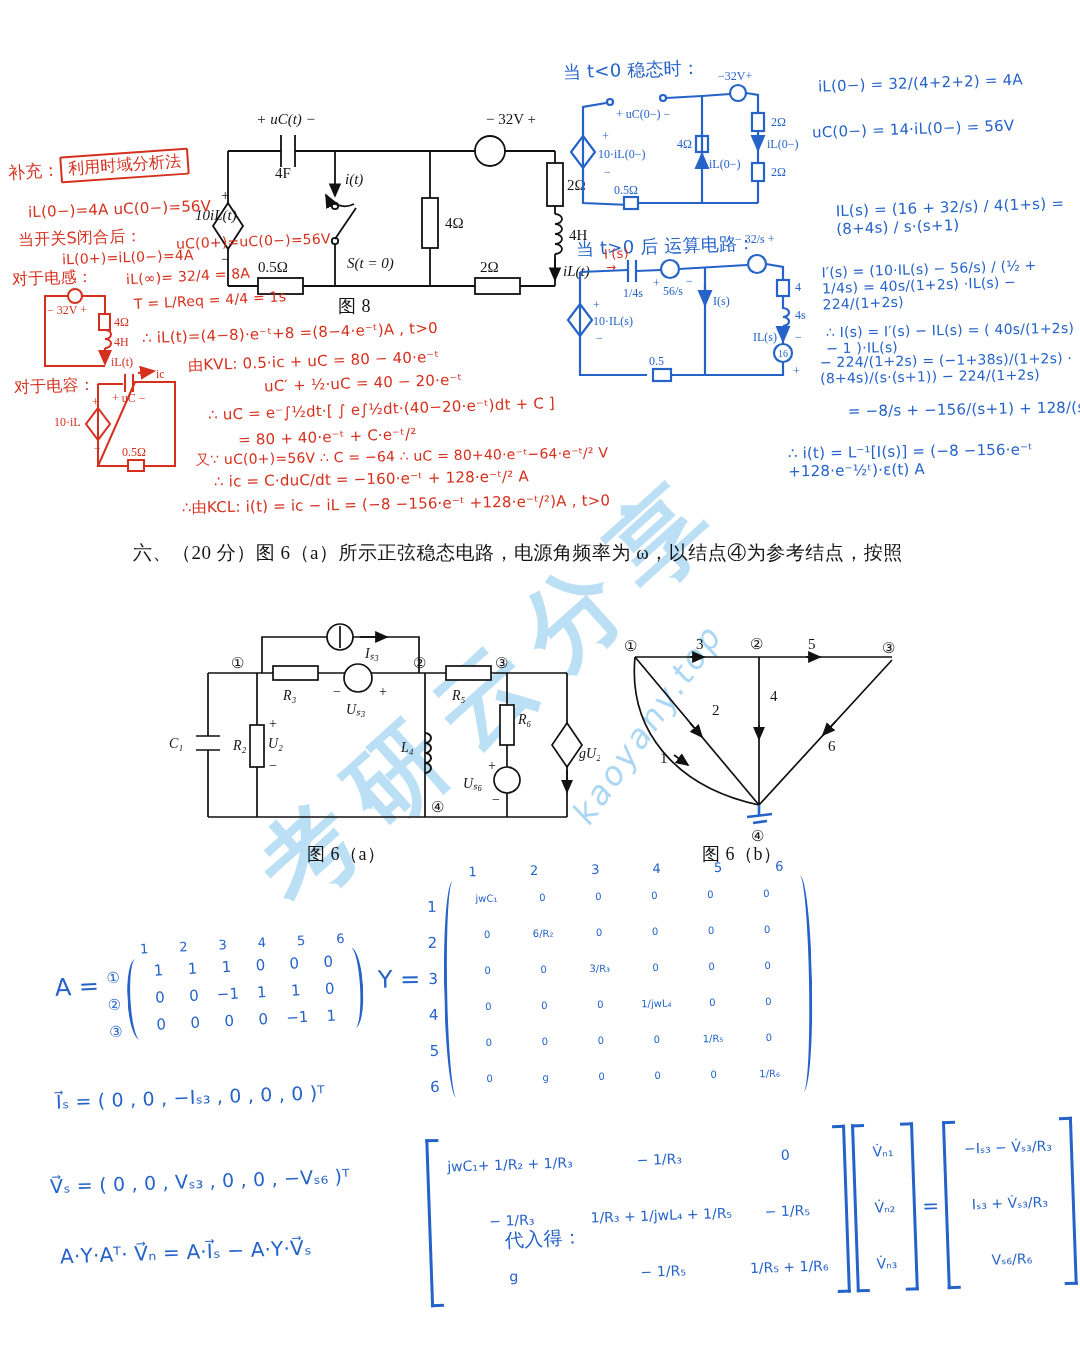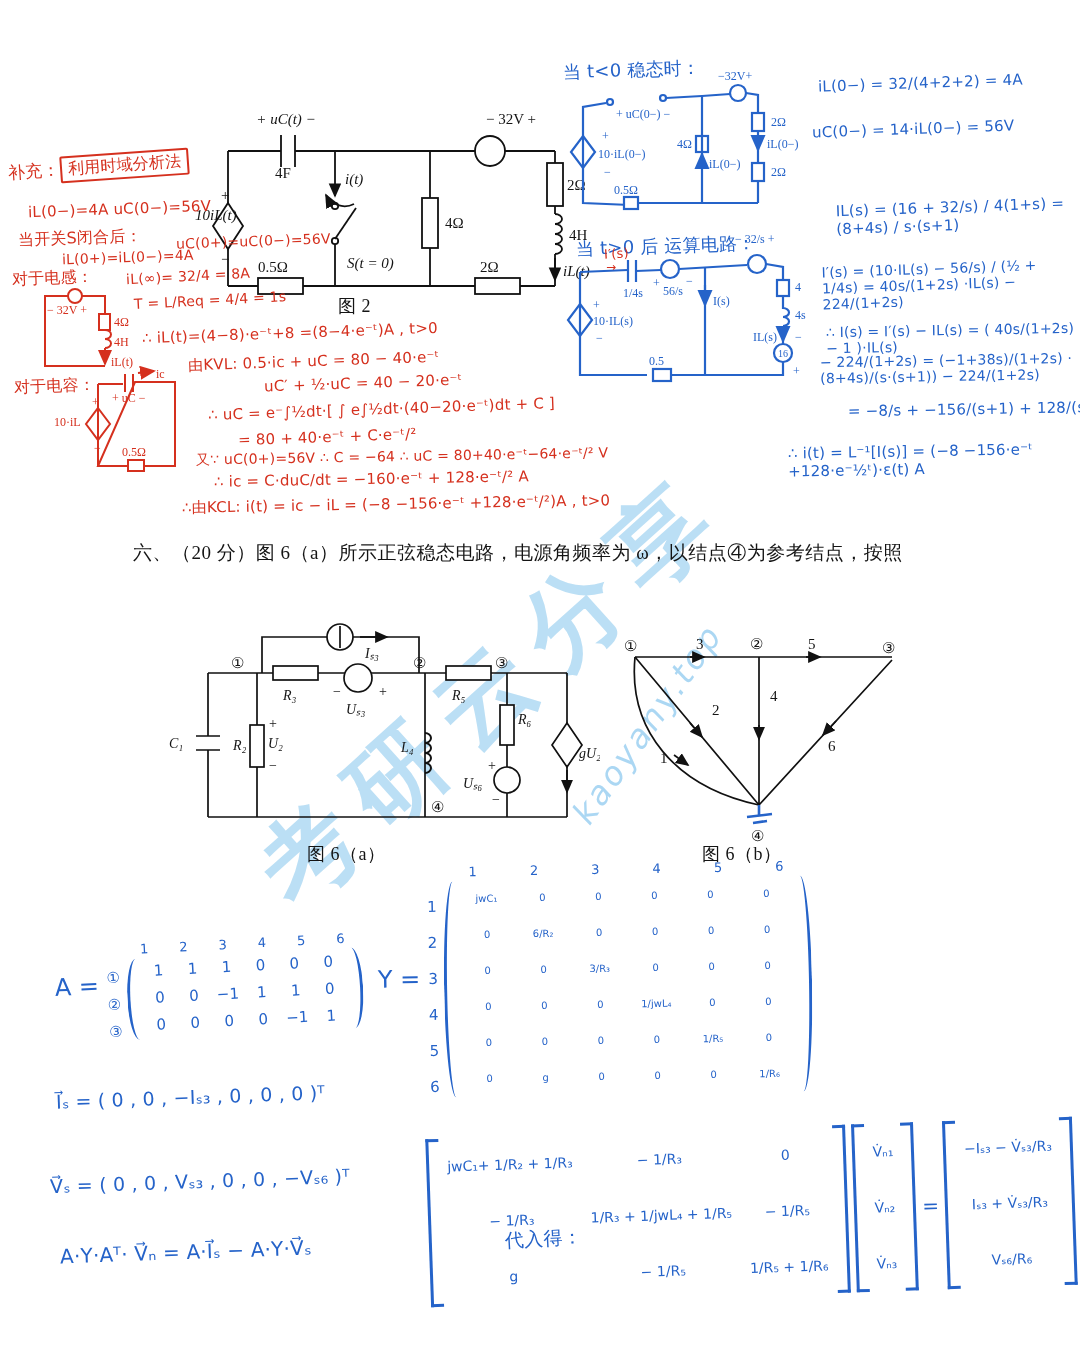--- a/index.html
+++ b/index.html
@@ -105,21 +105,21 @@
       <text x="250" y="120" font-style="normal">4Ω</text>
       <text x="374" y="132" font-style="normal">4H</text>
       <text x="368" y="168">iL(t)</text>
       <text x="285" y="164" font-style="normal">2Ω</text>
       <text x="63" y="164" font-style="normal">0.5Ω</text>
       <text x="0" y="112">10iL(t)</text>
       <text x="26" y="92" font-style="normal">+</text>
       <text x="26" y="156" font-style="normal">−</text>
     </g>
   </svg>
-  <div class="abs print" style="left:338px;top:294px;font-size:18px;">图 2</div>
+  <div class="abs print" style="left:338px;top:294px;font-size:18px;">图 8</div>
 
   <div class="abs hw red" style="left:8px;top:160px;font-size:17px;transform:rotate(-4deg);">补充：</div>
   <div class="abs hw red boxed" style="left:60px;top:152px;font-size:16px;transform:rotate(-4deg);">利用时域分析法</div>
   <div class="abs hw red" style="left:28px;top:200px;font-size:15px;transform:rotate(-2deg);">iL(0−)=4A    uC(0−)=56V</div>
   <div class="abs hw red" style="left:18px;top:228px;font-size:16px;transform:rotate(-2deg);">当开关S闭合后：</div>
   <div class="abs hw red" style="left:62px;top:249px;font-size:14px;transform:rotate(-2deg);">iL(0+)=iL(0−)=4A</div>
   <div class="abs hw red" style="left:176px;top:233px;font-size:14px;transform:rotate(-2deg);">uC(0+)=uC(0−)=56V</div>
   <div class="abs hw red" style="left:12px;top:268px;font-size:16px;transform:rotate(-2deg);">对于电感：</div>
   <div class="abs hw red" style="left:126px;top:268px;font-size:14px;transform:rotate(-3deg);">iL(∞)= 32/4 = 8A</div>
   <div class="abs hw red" style="left:134px;top:292px;font-size:14px;transform:rotate(-3deg);">T = L/Req = 4/4 = 1s</div>

